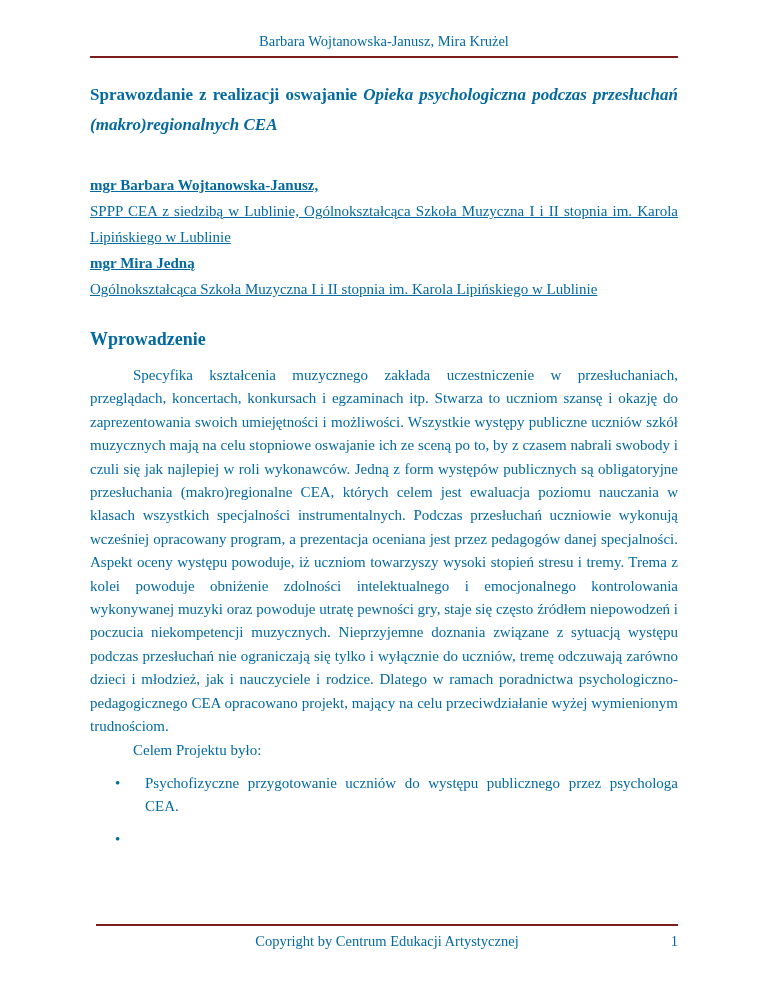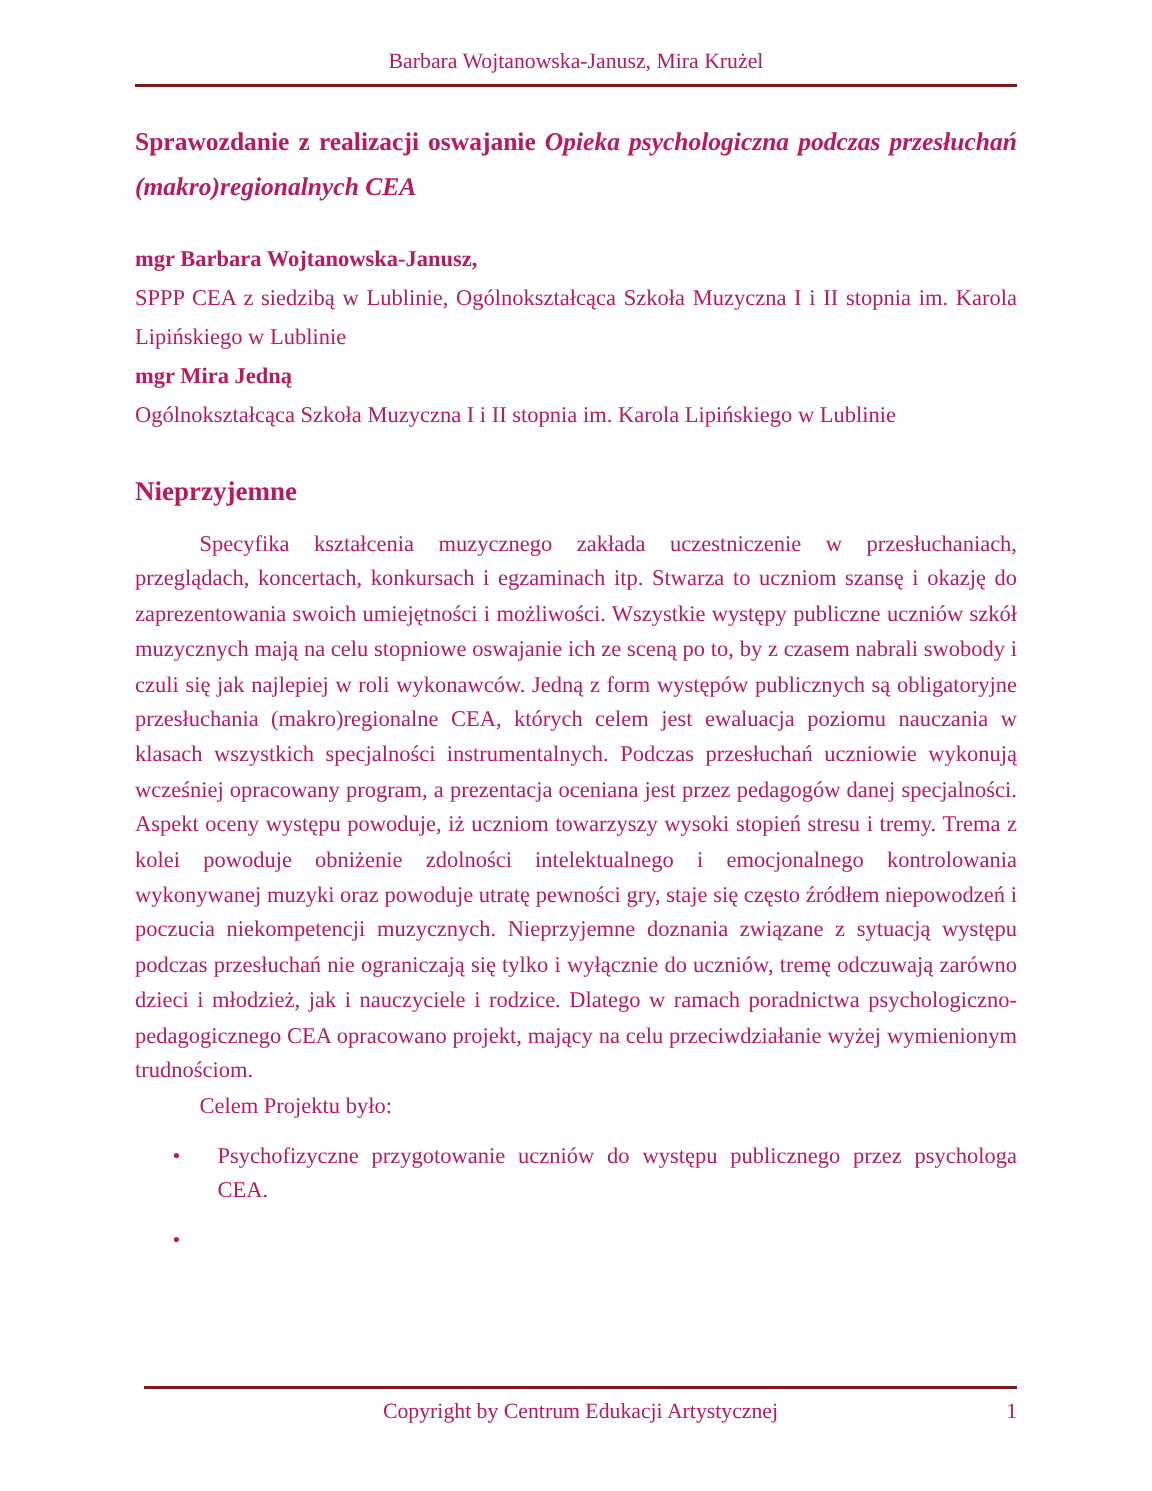--- a/index.html
+++ b/index.html
@@ -4,21 +4,21 @@
 <style>
   * { margin: 0; padding: 0; box-sizing: border-box; }
   html, body { background: #ffffff; }
   .page {
     width: 768px;
     height: 994px;
     background: #ffffff;
     position: relative;
     overflow: hidden;
     font-family: "Liberation Serif", "DejaVu Serif", serif;
-    color: #be185d;
+    color: #0369a1;
     --accent: #7b1d1d;
   }
   .margins { padding-left: 90px; padding-right: 90px; }
 
   
   .header { padding-top: 32px; }
   .header-text {
     text-align: center;
     font-size: 14.5px;
     line-height: 18px;
@@ -31,24 +31,25 @@
     margin-top: 22px;
     font-size: 17px;
     font-weight: bold;
     line-height: 30px;
     text-align: justify;
   }
   .doc-title .italic { font-style: italic; }
 
   
   .authors {
-    margin-top: 20px;
+    margin-top: 32px;
     font-size: 15px;
     line-height: 26px;
     text-align: justify;
+    text-decoration: underline;
   }
   .authors .bold { font-weight: bold; }
 
   
   .section-heading {
     margin-top: 26px;
     font-size: 18px;
     font-weight: bold;
     line-height: 22px;
   }
@@ -119,21 +120,21 @@
 
     <h1 class="doc-title"><span>Sprawozdanie z realizacji oswajanie </span><span class="italic">Opieka psychologiczna podczas przesłuchań (makro)regionalnych CEA</span></h1>
 
     <div class="authors">
       <p class="bold">mgr Barbara Wojtanowska-Janusz,</p>
       <p>SPPP CEA z siedzibą w Lublinie, Ogólnokształcąca Szkoła Muzyczna I i II stopnia im. Karola Lipińskiego w Lublinie</p>
       <p class="bold">mgr Mira Jedną</p>
       <p>Ogólnokształcąca Szkoła Muzyczna I i II stopnia im. Karola Lipińskiego w Lublinie</p>
     </div>
 
-    <h2 class="section-heading">Nieprzyjemne</h2>
+    <h2 class="section-heading">Wprowadzenie</h2>
 
     <p class="body-par">Specyfika kształcenia muzycznego zakłada uczestniczenie w przesłuchaniach, przeglądach, koncertach, konkursach i egzaminach itp. Stwarza to uczniom szansę i okazję do zaprezentowania swoich umiejętności i możliwości. Wszystkie występy publiczne uczniów szkół muzycznych mają na celu stopniowe oswajanie ich ze sceną po to, by z czasem nabrali swobody i czuli się jak najlepiej w roli wykonawców. Jedną z form występów publicznych są obligatoryjne przesłuchania (makro)regionalne CEA, których celem jest ewaluacja poziomu nauczania w klasach wszystkich specjalności instrumentalnych. Podczas przesłuchań uczniowie wykonują wcześniej opracowany program, a prezentacja oceniana jest przez pedagogów danej specjalności. Aspekt oceny występu powoduje, iż uczniom towarzyszy wysoki stopień stresu i tremy. Trema z kolei powoduje obniżenie zdolności intelektualnego i emocjonalnego kontrolowania wykonywanej muzyki oraz powoduje utratę pewności gry, staje się często źródłem niepowodzeń i poczucia niekompetencji muzycznych. Nieprzyjemne doznania związane z sytuacją występu podczas przesłuchań nie ograniczają się tylko i wyłącznie do uczniów, tremę odczuwają zarówno dzieci i młodzież, jak i nauczyciele i rodzice. Dlatego w ramach poradnictwa psychologiczno-pedagogicznego CEA opracowano projekt, mający na celu przeciwdziałanie wyżej wymienionym trudnościom.</p>
 
     <p class="list-intro">Celem Projektu było:</p>
 
     <ul class="bullet-list">
       <li class="bullet-item">
         <span class="marker">•</span>
         <span>Psychofizyczne przygotowanie uczniów do występu publicznego przez psychologa CEA.</span>
       </li>

